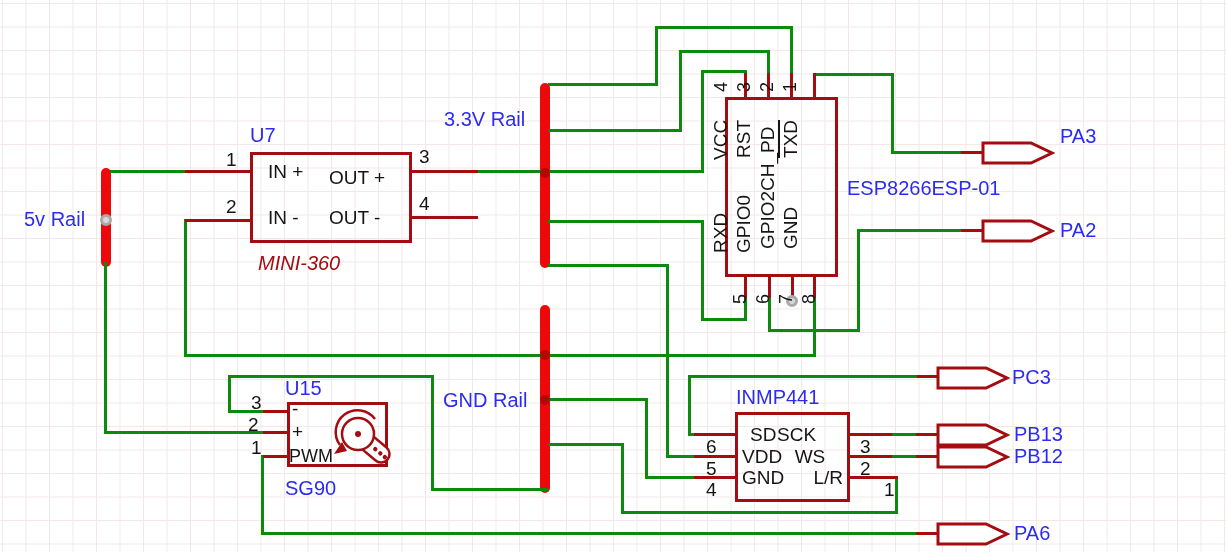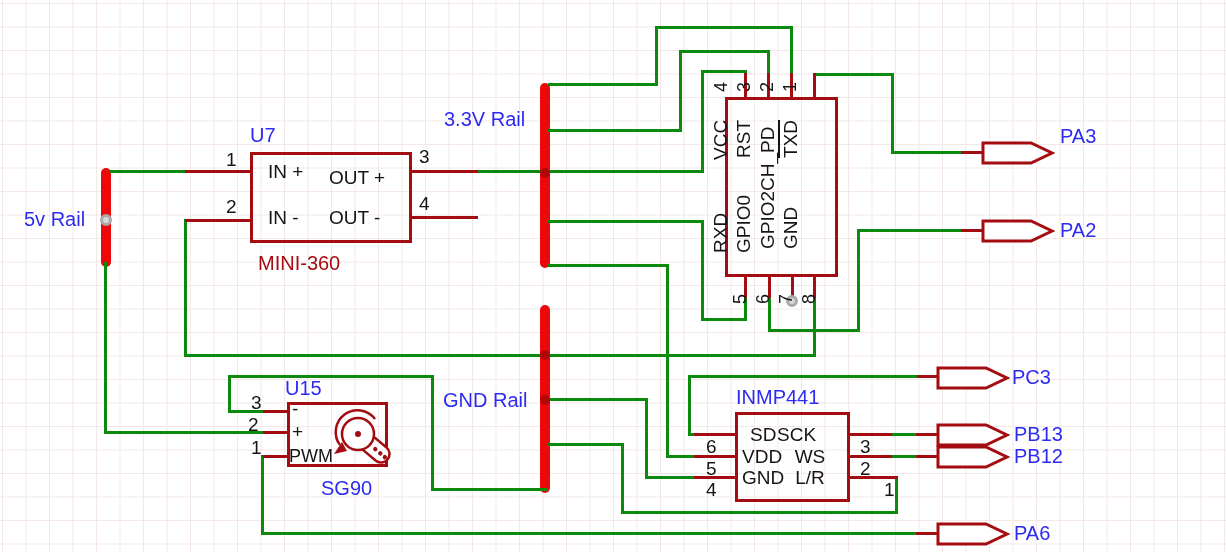--- a/index.html
+++ b/index.html
@@ -16,21 +16,21 @@
   }
   .h{position:absolute;height:3px;background:#0b8a0e;}
   .v{position:absolute;width:3px;background:#0b8a0e;}
   .hs{position:absolute;height:3px;background:#a30d11;}
   .vs{position:absolute;width:3px;background:#a30d11;}
   .rail{position:absolute;width:10px;background:#ed0909;border-radius:5px;}
   .jdot{position:absolute;width:10px;height:10px;border-radius:50%;background:#b30606;}
   .gdot{position:absolute;width:12px;height:12px;border-radius:50%;background:#d8d8d8;border:3px solid #a9a9a9;box-sizing:border-box;}
   .box{position:absolute;border:3px solid #a30d11;background:transparent;box-sizing:border-box;}
   .blue{position:absolute;color:#2b2bf2;font-size:20px;white-space:nowrap;}
-  .dred{position:absolute;color:#a30d11;font-size:20px;white-space:nowrap;}
+  .dred{position:absolute;color:#a30d11;font-size:20px;white-space:nowrap;font-style:italic;}
   .pin{position:absolute;color:#151515;font-size:19px;white-space:nowrap;}
   .num{position:absolute;color:#151515;font-size:19px;white-space:nowrap;}
   .vtext{position:absolute;color:#151515;font-size:19px;line-height:20px;white-space:nowrap;
          transform:rotate(-90deg);transform-origin:0 100%;}
   .vnum{position:absolute;color:#151515;font-size:18px;line-height:16px;white-space:nowrap;
          transform:rotate(-90deg);transform-origin:0 100%;}
   .ovl{border-top:2px solid #151515;padding-top:1px;}
   .flag{position:absolute;width:74px;height:24px;}
   svg{display:block;}
 </style>
@@ -137,20 +137,21 @@
 
   <div class="vs" style="left:744px;top:73px;height:25px;"></div>
   <div class="vs" style="left:767px;top:73px;height:25px;"></div>
   <div class="vs" style="left:790px;top:73px;height:25px;"></div>
   <div class="vs" style="left:813px;top:73px;height:25px;"></div>
   <div class="vs" style="left:744px;top:276px;height:22px;"></div>
   <div class="vs" style="left:768px;top:276px;height:22px;"></div>
   <div class="vs" style="left:791px;top:276px;height:22px;"></div>
   <div class="vs" style="left:813px;top:276px;height:22px;"></div>
   <div class="box" style="left:725px;top:97px;width:113px;height:180px;"></div>
+  <div class="blue" style="left:847px;top:177px;">ESP8266ESP-01</div>
   <div class="gdot" style="left:786px;top:295px;"></div>
 
   <div class="vtext" style="left:731px;top:140px;">VCC</div>
   <div class="vtext" style="left:754px;top:138px;">RST</div>
   <div class="vtext" style="left:778px;top:229px;">GPIO2CH_PD</div>
   <div class="vtext ovl" style="left:801px;top:135px;">TXD</div>
   <div class="vtext" style="left:731px;top:233px;">RXD</div>
   <div class="vtext" style="left:754px;top:233px;">GPIO0</div>
   <div class="vtext" style="left:801px;top:229px;">GND</div>
 
@@ -169,34 +170,34 @@
   <div class="hs" style="left:850px;top:433px;width:42px;"></div>
   <div class="hs" style="left:850px;top:455px;width:42px;"></div>
   <div class="hs" style="left:850px;top:476px;width:48px;"></div>
   <div class="box" style="left:735px;top:412px;width:115px;height:90px;"></div>
   <div class="blue" style="left:736px;top:386px;">INMP441</div>
   <div class="pin" style="left:742px;top:424px;margin-left:8px;">SD</div>
   <div class="pin" style="left:742px;top:446px;">VDD</div>
   <div class="pin" style="left:742px;top:467px;">GND</div>
   <div class="pin" style="left:777px;top:424px;width:66px;text-align:left;">SCK</div>
   <div class="pin" style="left:777px;top:446px;width:66px;text-align:center;">WS</div>
-  <div class="pin" style="left:777px;top:467px;width:66px;text-align:center;">L/R</div>
+  <div class="pin" style="left:777px;top:467px;width:66px;text-align:right;">L/R</div>
   <div class="num" style="left:706px;top:436px;">6</div>
   <div class="num" style="left:706px;top:458px;">5</div>
   <div class="num" style="left:706px;top:479px;">4</div>
   <div class="num" style="left:860px;top:436px;">3</div>
   <div class="num" style="left:860px;top:458px;">2</div>
   <div class="num" style="left:884px;top:479px;">1</div>
 
   <div class="hs" style="left:263px;top:410px;width:26px;"></div>
   <div class="hs" style="left:263px;top:431px;width:26px;"></div>
   <div class="hs" style="left:263px;top:455px;width:26px;"></div>
   <div class="box" style="left:287px;top:402px;width:101px;height:65px;"></div>
   <div class="blue" style="left:285px;top:377px;">U15</div>
-  <div class="blue" style="left:285px;top:477px;margin-left:36px;">SG90</div>
+  <div class="blue" style="left:285px;top:477px;">SG90</div>
   <div class="num" style="left:251px;top:392px;">3</div>
   <div class="num" style="left:248px;top:414px;">2</div>
   <div class="num" style="left:251px;top:437px;">1</div>
   <div class="pin" style="left:292px;top:398px;">-</div>
   <div class="pin" style="left:292px;top:421px;">+</div>
   <div class="pin" style="left:289px;top:446px;font-size:18px;">PWM</div>
 
   <div style="position:absolute;left:323px;top:404px;">
     <svg width="78" height="66" viewBox="0 0 78 66">
       <rect x="30" y="22" width="44" height="17" rx="8.5" transform="rotate(40 35 30)" fill="#ffffff" stroke="#a30d11" stroke-width="2.5"></rect>

